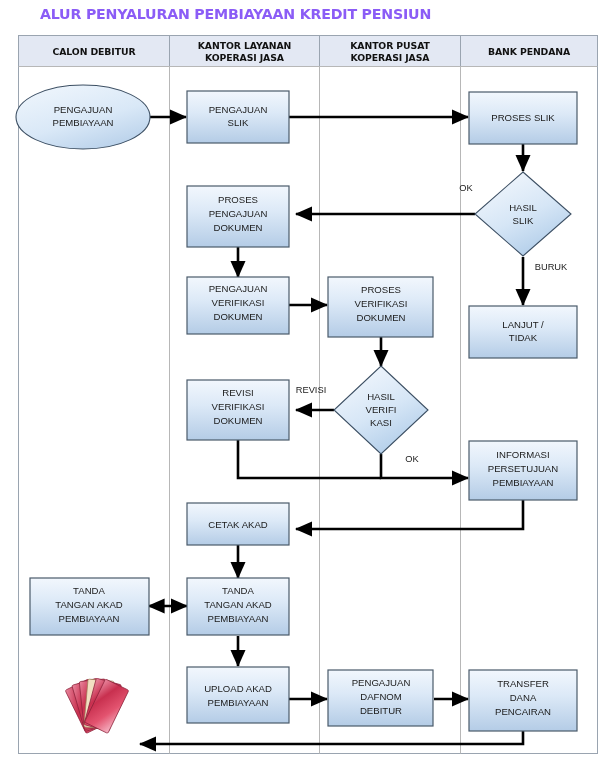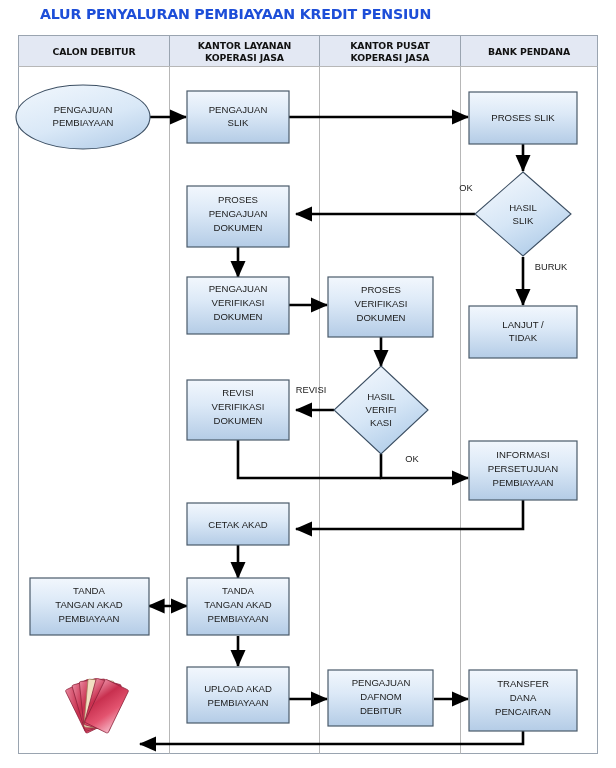--- a/index.html
+++ b/index.html
@@ -14,21 +14,21 @@
     position: relative;
     overflow: hidden;
   }
   #page-title {
     position: absolute;
     left: 40px;
     top: 6px;
     font-size: 14.2px;
     font-weight: bold;
     letter-spacing: -0.2px;
-    color: #1d4ed8;
+    color: #8b5cf6;
     font-family: "DejaVu Sans", sans-serif;
     white-space: nowrap;
   }
   #diagram {
     position: absolute;
     left: 0;
     top: 0;
   }
   .hdr-text {
     font-family: "DejaVu Sans", sans-serif;

